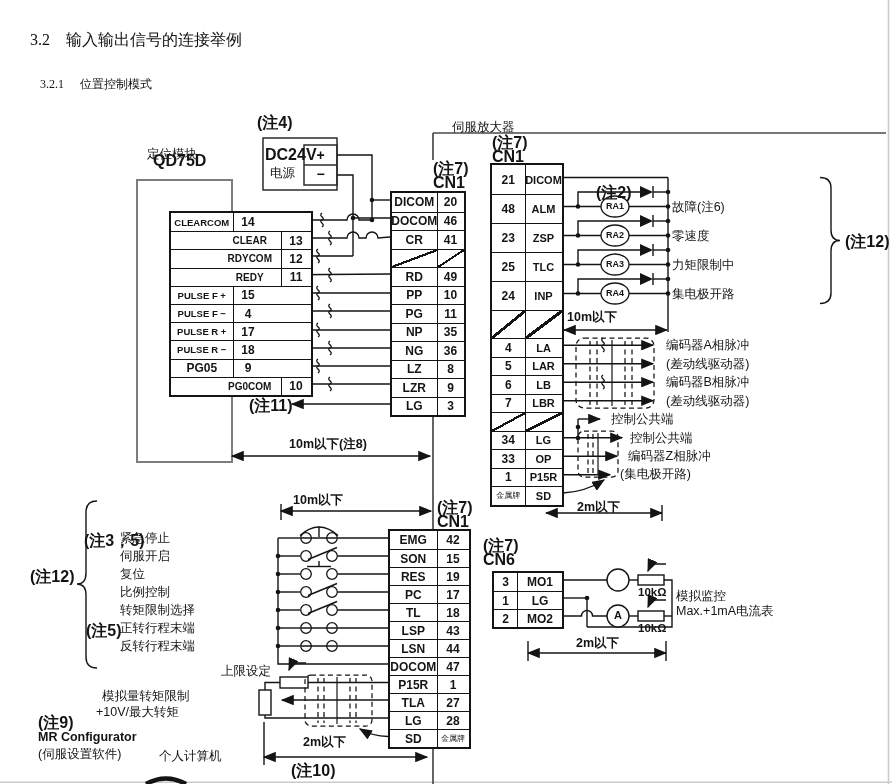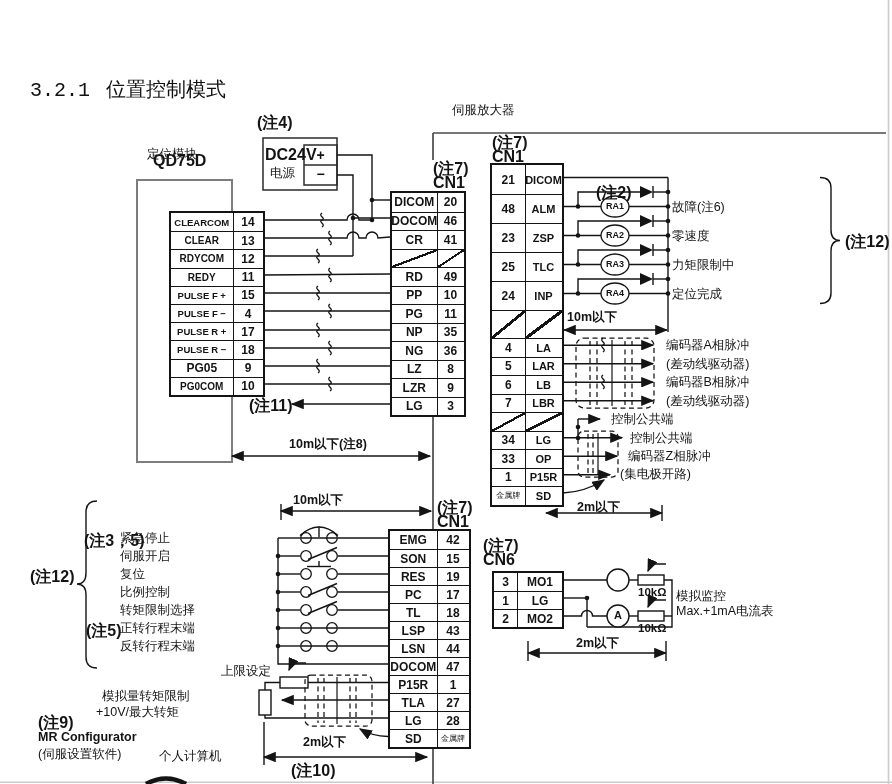--- a/index.html
+++ b/index.html
@@ -4,37 +4,37 @@
 <style>
   html,body{margin:0;padding:0;background:#fff;}
   #stage{position:relative;width:892px;height:784px;background:#fff;overflow:hidden;
          font-family:"Liberation Sans",sans-serif;color:#141414;}
   #wires{position:absolute;left:0;top:0;z-index:1;}
   .lbl{position:absolute;white-space:nowrap;font-size:12.5px;line-height:1.12;color:#141414;z-index:3;}
   .b{font-weight:700;}
   .fs12{font-size:16px;} .fs11{font-size:11.5px;}
   .heading{position:absolute;font-family:"Liberation Serif",serif;color:#111;z-index:3;}
   #h1{left:30px;top:30px;font-size:16px;}
-  #h2{left:30px;top:76px;font-size:20px;font-family:Liberation Mono, monospace;}
+  #h2{left:40px;top:76px;font-size:12px;}
   .hnum{margin-right:16px;}
   
   .tbl{position:absolute;z-index:2;background:#fff;border:2px solid #141414;box-sizing:border-box;}
   .tr{display:flex;box-sizing:border-box;height:18.5px;}
   .tr + .tr{border-top:1.5px solid #141414;}
   .c{display:flex;align-items:center;justify-content:center;box-sizing:border-box;
      font-weight:700;font-size:12px;overflow:hidden;}
   .c1{border-right:1.5px solid #141414;}
   .diag{background:linear-gradient(to bottom right,transparent 46.5%,#141414 46.5%,#141414 53.5%,transparent 53.5%);}
   .h29{height:29px;justify-content:space-between;} .h28{height:28px;} .h18{height:18px;text-align:right;} .h182{height:18.2px;text-align:center;}
   .t-qd .c1{width:62.5px;} .t-qd .c2{width:29px;}
   .t-cl .c1{width:45.5px;} .t-cl .c2{width:26px;}
   .t-cr .c1{width:33.5px;} .t-cr .c2{width:36px;font-size:11px;}
   .t-lo .c1{width:47.5px;} .t-lo .c2{width:31px;}
   .t-c6 .c1{width:24px;} .t-c6 .c2{width:44px;}
-  .s10{font-size:9.5px;} .s105{font-size:10px;} .metal{font-size:8px;font-weight:400;}
+  .s10{font-size:9.5px;} .s105{font-size:10px;margin-left:48px;} .metal{font-size:8px;font-weight:400;}
   .relay-lbl{position:absolute;width:28px;text-align:center;font-size:9px;font-weight:700;z-index:3;}
   .meter-lbl{position:absolute;width:22px;text-align:center;font-size:11px;font-weight:700;z-index:3;}
   .pm{position:absolute;width:33px;text-align:center;font-size:14px;font-weight:700;z-index:3;}
 </style>
 </head>
 <body>
 
 <div id="stage">
 
 <svg id="wires" width="892" height="784" viewBox="0 0 892 784">
@@ -277,51 +277,54 @@
     <circle cx="278" cy="556" r="2.3"></circle>
         <circle cx="278" cy="574" r="2.3"></circle>
     <circle cx="278" cy="592" r="2.3"></circle>
         <circle cx="278" cy="610" r="2.3"></circle>
     <circle cx="278" cy="628" r="2.3"></circle>
         <circle cx="278" cy="646" r="2.3"></circle>
     <circle cx="587" cy="598" r="2.3"></circle>
   </g>
 </svg>
 
+<div id="h1" class="heading">
+  <span class="hnum">3.2</span><span>输入输出信号的连接举例</span>
+</div>
 <div id="h2" class="heading">
   <span class="hnum">3.2.1</span><span>位置控制模式</span>
 </div>
 
 <div class="lbl b fs12" style="left:257px;top:114px">(注4)</div>
 <div class="lbl b fs12" style="left:265px;top:146px">DC24V</div>
 <div class="lbl" style="left:270px;top:166px">电源</div>
 <div class="pm" style="left:304px;top:147px">+</div>
 <div class="pm" style="left:304px;top:166px">−</div>
 <div class="lbl" style="left:147px;top:147px">定位模块</div>
 <div class="lbl b fs12" style="left:153px;top:152px">QD75D</div>
-<div class="lbl" style="left:452px;top:103px">伺服放大器</div>
+<div class="lbl" style="left:452px;top:120px">伺服放大器</div>
 
 <div class="lbl b fs12" style="left:433px;top:160px">(注7)</div>
 <div class="lbl b fs12" style="left:433px;top:174px">CN1</div>
 <div class="lbl b fs12" style="left:492px;top:134px">(注7)</div>
 <div class="lbl b fs12" style="left:492px;top:148px">CN1</div>
 <div class="lbl b fs12" style="left:437px;top:499px">(注7)</div>
 <div class="lbl b fs12" style="left:437px;top:513px">CN1</div>
 <div class="lbl b fs12" style="left:483px;top:537px">(注7)</div>
 <div class="lbl b fs12" style="left:483px;top:551px">CN6</div>
 
 <div class="lbl b fs12" style="left:596px;top:184px">(注2)</div>
 <div class="relay-lbl" style="left:601px;top:201px">RA1</div>
 <div class="relay-lbl" style="left:601px;top:230px">RA2</div>
 <div class="relay-lbl" style="left:601px;top:259px">RA3</div>
 <div class="relay-lbl" style="left:601px;top:288px">RA4</div>
 <div class="lbl" style="left:672px;top:200px">故障(注6)</div>
 <div class="lbl" style="left:672px;top:229px">零速度</div>
 <div class="lbl" style="left:672px;top:258px">力矩限制中</div>
-<div class="lbl" style="left:672px;top:287px">定位完成</div>
+<div class="lbl" style="left:672px;top:287px">集电极开路</div>
 <div class="lbl b fs12" style="left:845px;top:233px">(注12)</div>
 
 <div class="lbl b" style="left:567px;top:310px">10m以下</div>
 <div class="lbl" style="left:666px;top:338px">编码器A相脉冲</div>
 <div class="lbl" style="left:666px;top:357px">(差动线驱动器)</div>
 <div class="lbl" style="left:666px;top:375px">编码器B相脉冲</div>
 <div class="lbl" style="left:666px;top:394px">(差动线驱动器)</div>
 <div class="lbl" style="left:611px;top:412px">控制公共端</div>
 <div class="lbl" style="left:630px;top:431px">控制公共端</div>
 <div class="lbl" style="left:628px;top:449px">编码器Z相脉冲</div>

